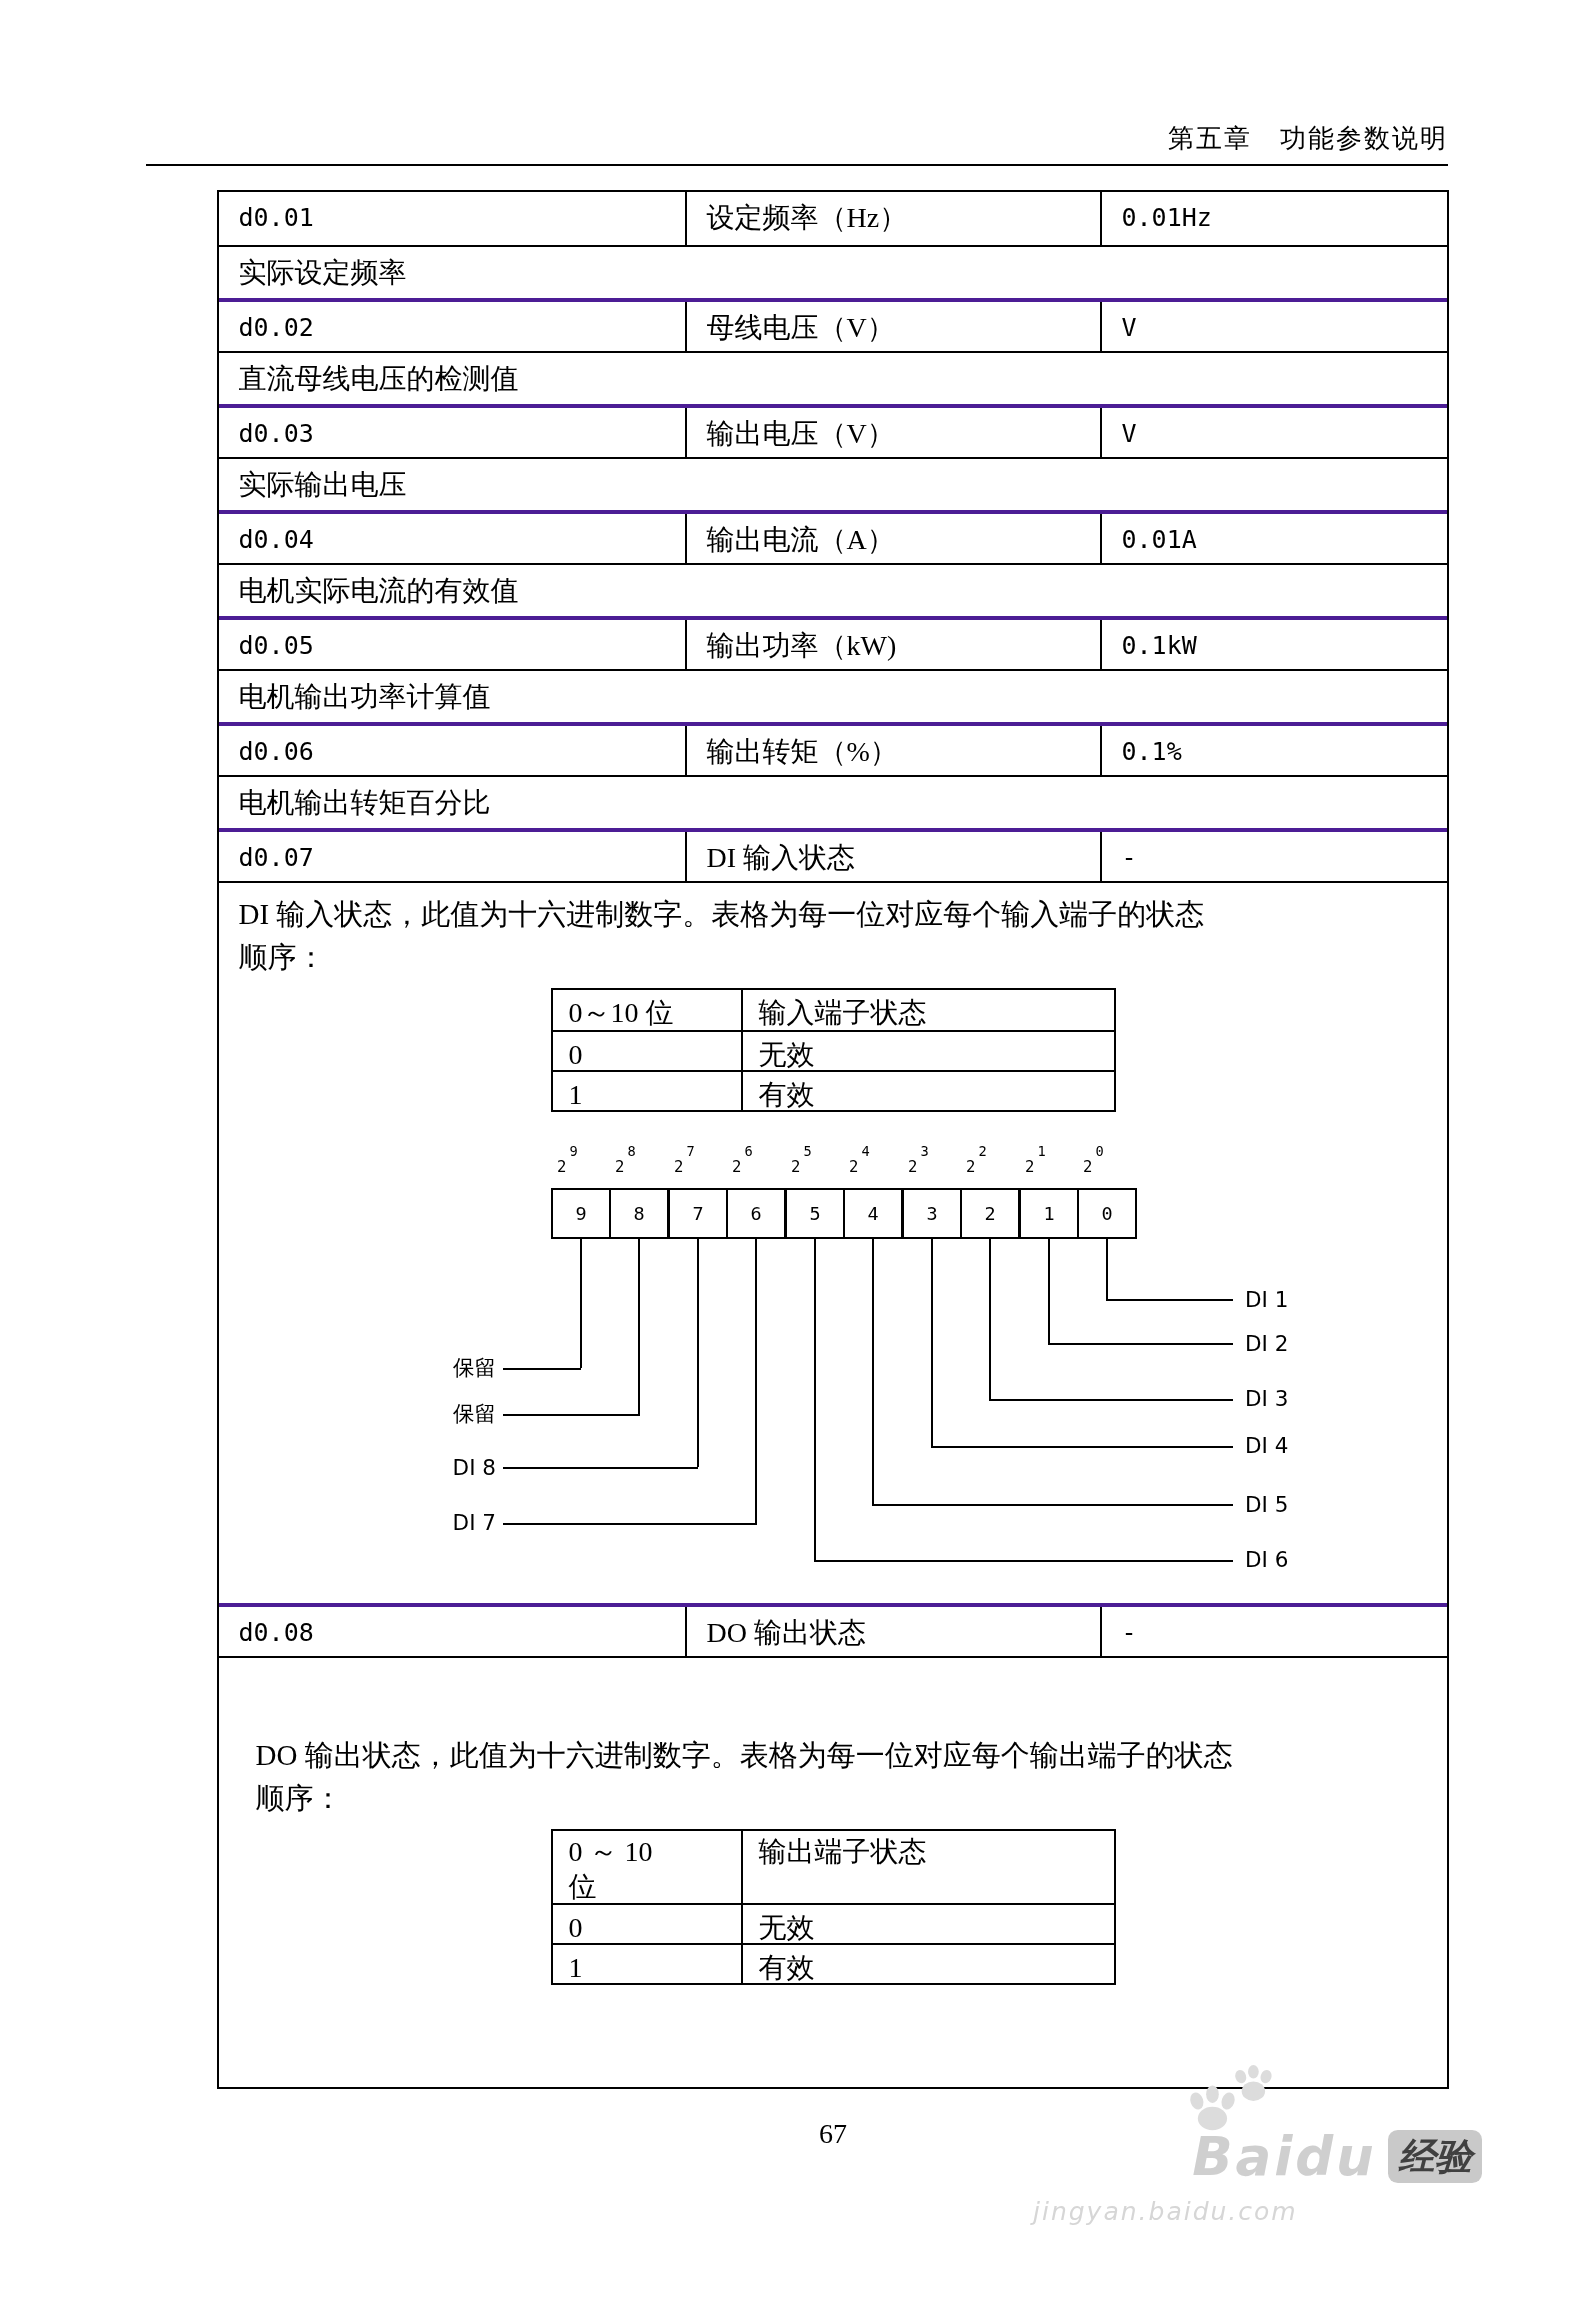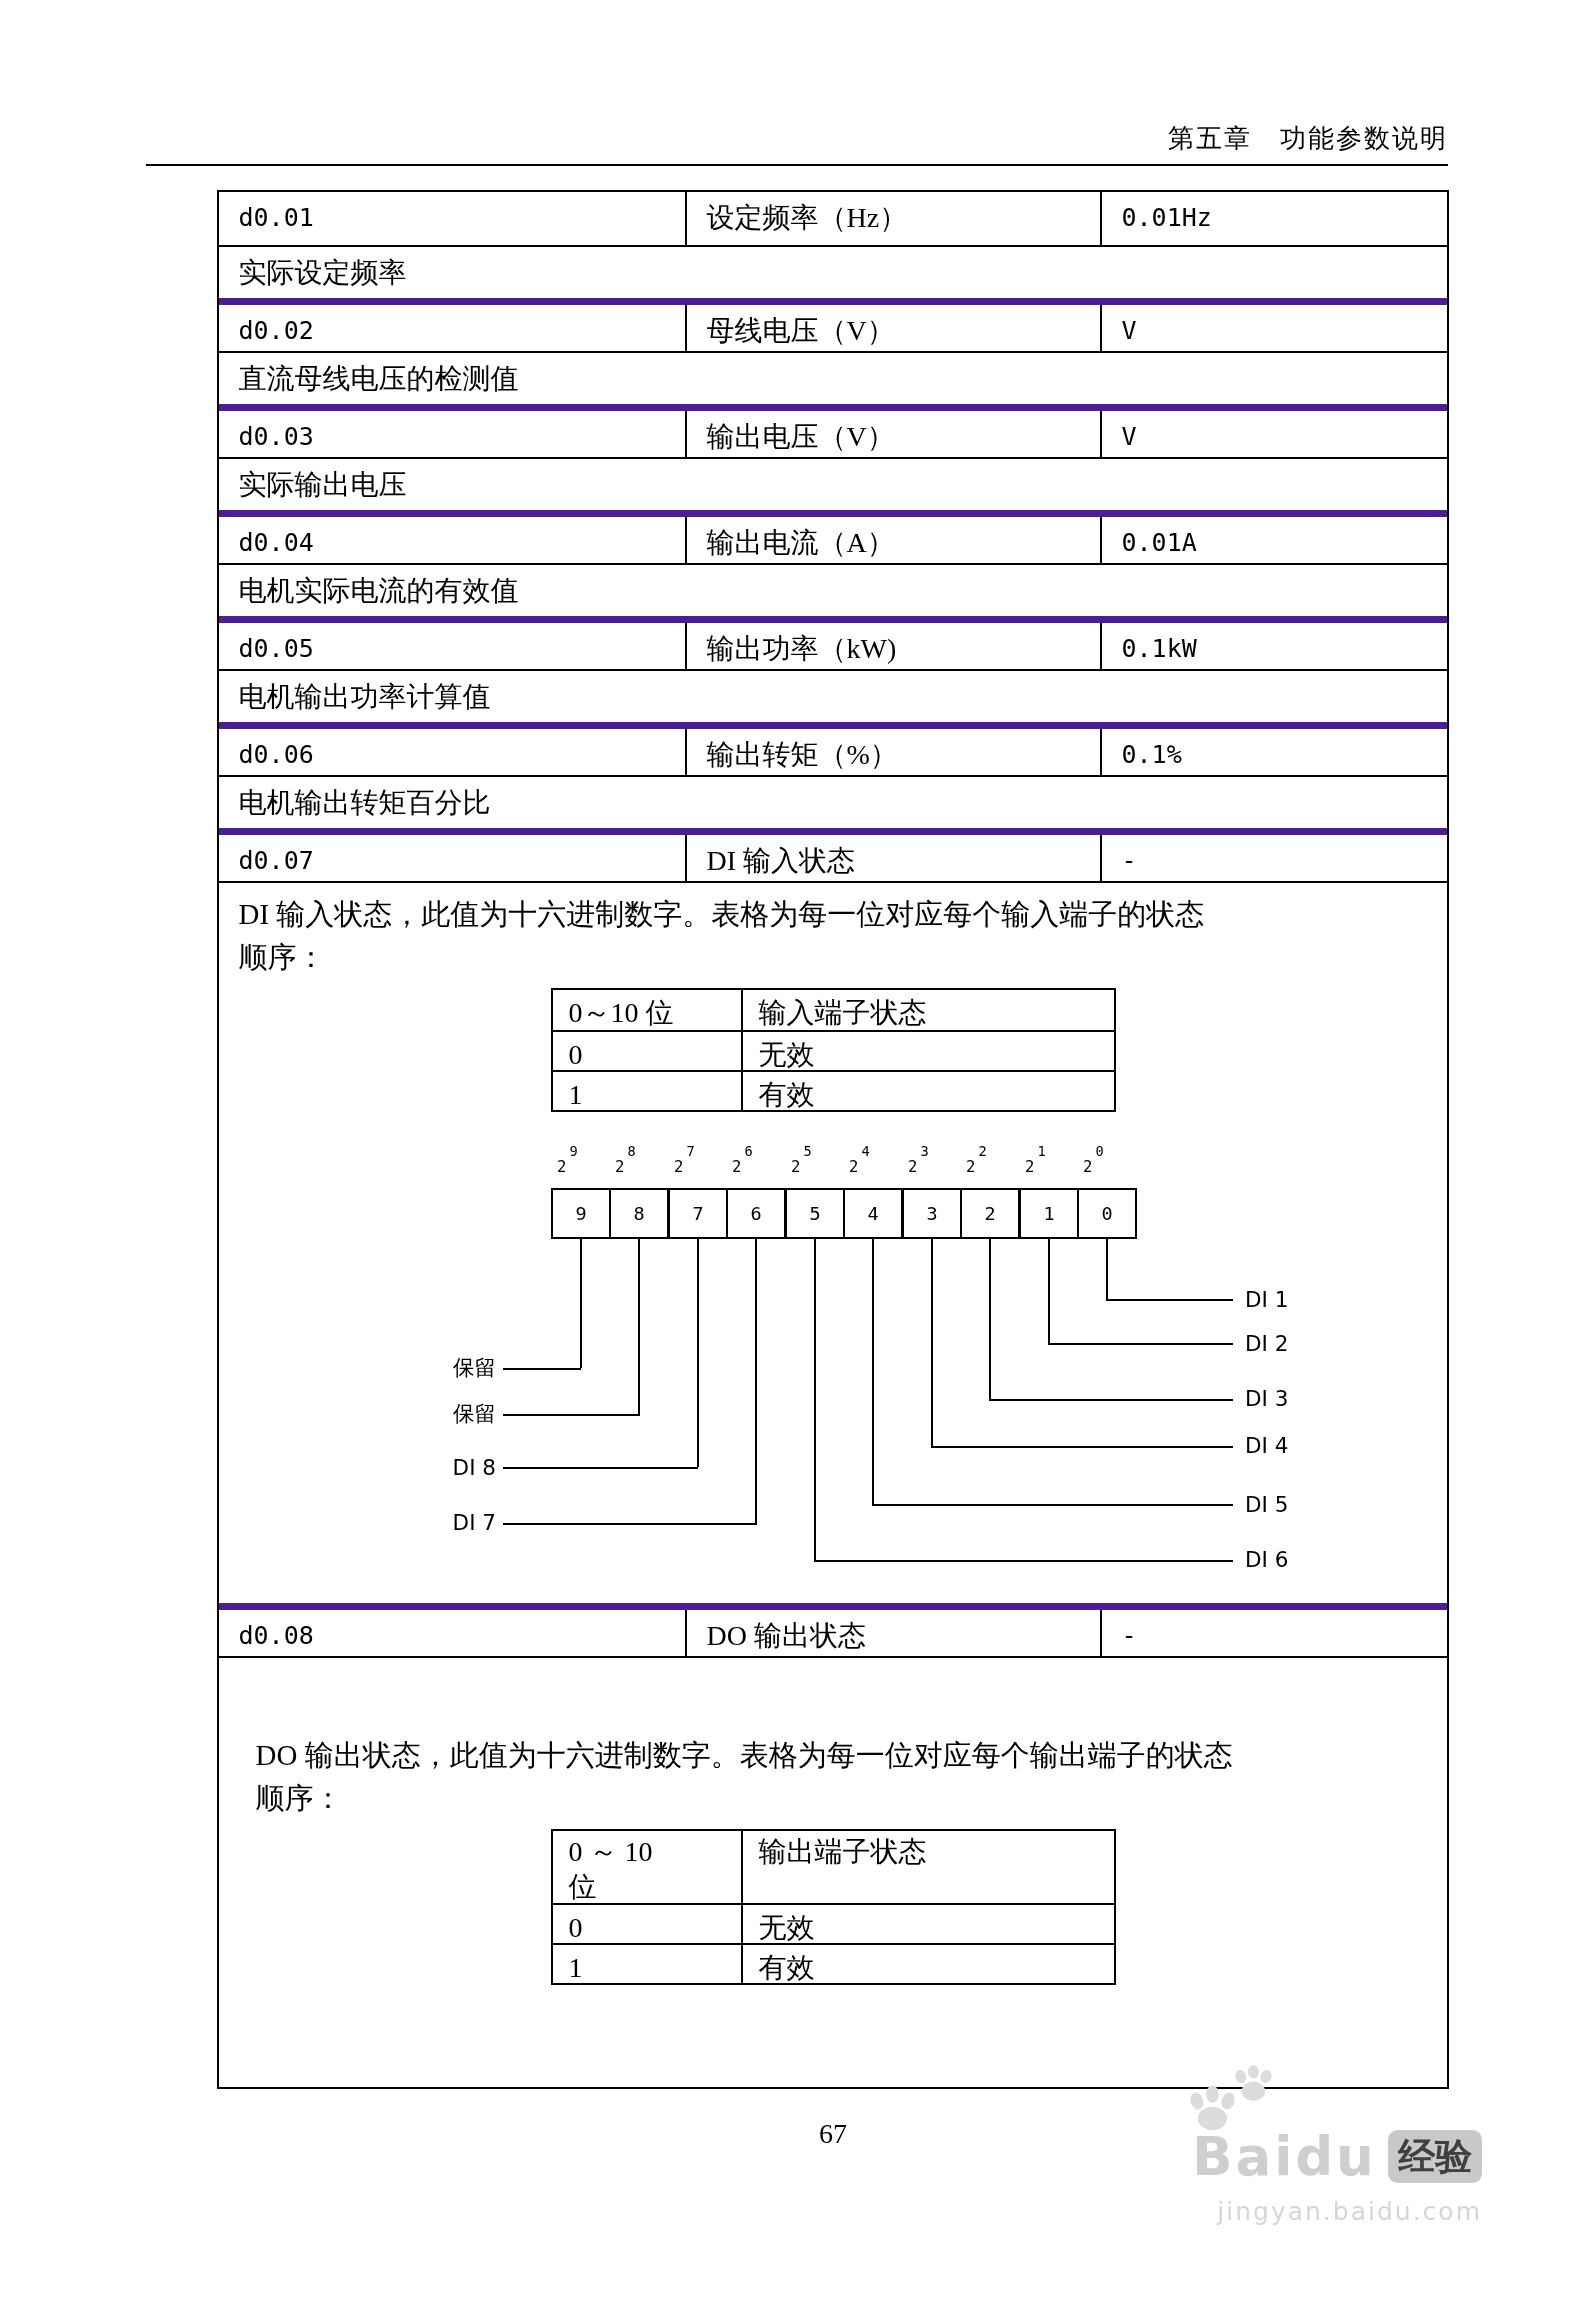--- a/index.html
+++ b/index.html
@@ -8,21 +8,21 @@
     position:relative; width:1576px; height:2321px; background:#fff;
     font-family:"Liberation Serif","DejaVu Serif",serif; color:#000; overflow:hidden;
   }
 
   
   .header-title { position:absolute; top:121px; right:128px; font-size:26px; letter-spacing:2px; }
   .header-rule  { position:absolute; top:164px; left:146px; width:1302px; height:2px; background:#000; }
 
   
   .ptable { position:absolute; left:217px; top:190px; width:1232px; border:2px solid #000; background:#fff; }
-  .prow { display:flex; height:53px; border-top:7px solid #4c1d95; }
+  .prow { display:flex; height:53px; border-top:4px solid #4c1d95; }
   .ptable > div:first-child { border-top:none; }
   .cell { line-height:51px; padding-left:19.5px; overflow:hidden; white-space:nowrap; }
   .c1 { width:468px; border-right:2px solid #000; font-family:"DejaVu Sans Mono","Liberation Mono",monospace; font-size:25px; }
   .c2 { width:415px; border-right:2px solid #000; font-size:28px; }
   .c3 { flex:1; font-family:"DejaVu Sans Mono","Liberation Mono",monospace; font-size:25px; }
   .drow { height:53px; border-top:2px solid #000; line-height:51px; padding-left:19.5px; font-size:28px; white-space:nowrap; }
 
   
   .bigcell { position:relative; border-top:2px solid #000; }
   .di-cell { height:722px; }
@@ -49,21 +49,21 @@
             line-height:47px; font-size:18.5px; font-family:"DejaVu Sans Mono","Liberation Mono",monospace; background:#fff; }
   .vline { position:absolute; width:2px; background:#000; }
   .hline { position:absolute; height:2px; background:#000; }
   .dlabel { position:absolute; font-family:"DejaVu Sans","Liberation Sans",sans-serif; font-size:21.5px; line-height:29px; white-space:nowrap; }
   .dlabel.left { width:121px; text-align:right; }
 
   
   .page-number { position:absolute; left:217px; top:2118px; width:1232px; text-align:center; font-size:28px; }
 
   
-  .watermark { position:absolute; right:94px; top:2062px; width:449px; text-align:right; }
+  .watermark { position:absolute; right:94px; top:2062px; width:449px; text-align:left;font-style:italic; }
   .paw-wrap { position:absolute; top:0; right:203px; }
   .wm-row { margin-top:64px; display:flex; justify-content:flex-end; align-items:center; gap:11.7px; }
   .wm-brand { font-family:"DejaVu Sans","Liberation Sans",sans-serif; font-weight:bold; font-size:53px; color:#cfcfcf; letter-spacing:2.9px; }
   .wm-badge { background:#c9c9c9; color:#404040; font-family:"DejaVu Sans","Liberation Sans",sans-serif;
               font-weight:bold; font-size:37px; line-height:37px; padding:7.8px 9.8px; border-radius:9.8px; }
   .wm-url { margin-top:9.8px; font-family:"DejaVu Sans","Liberation Sans",sans-serif; font-size:25px; color:#d6d6d6; letter-spacing:2px; }
 </style>
 </head>
 <body>
 

